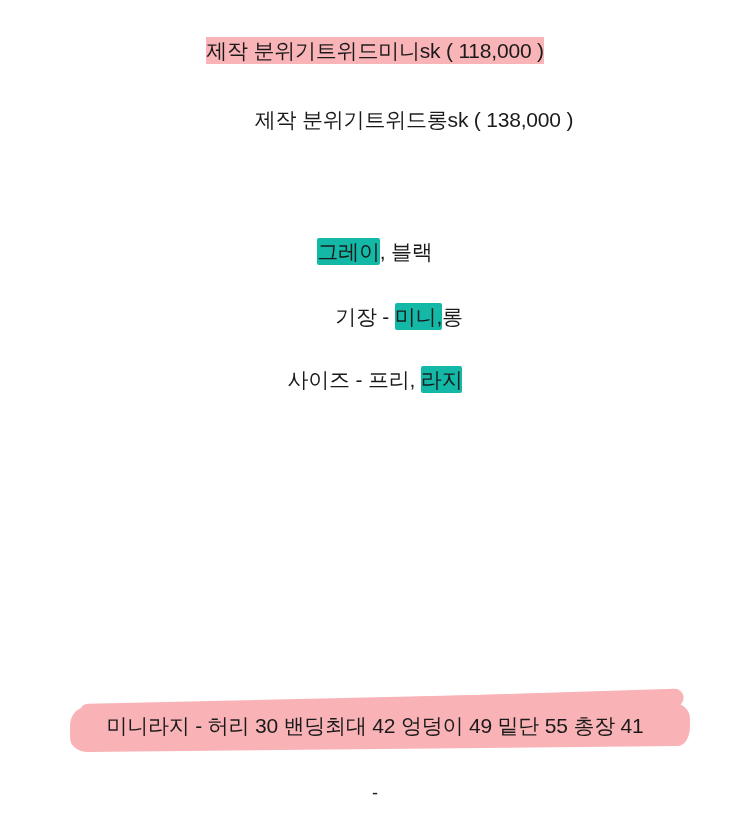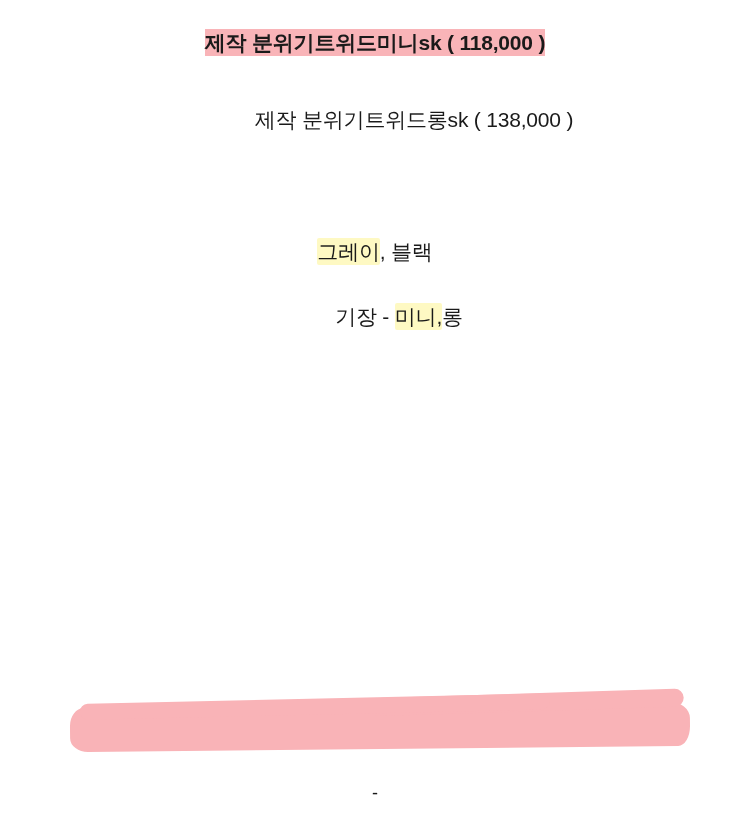--- a/index.html
+++ b/index.html
@@ -29,21 +29,21 @@
     line-height: 30px;
     letter-spacing: -0.2px;
     white-space: nowrap;
   }
   .line span.txt {
     display: inline;
     padding: 2px 0;
   }
   
   .hl {
-    background-color: #fef9c3;
+    background-color: #14b8a6;
     padding: 3px 6px 4px 6px;
     border-radius: 2px;
   }
   
   .brush {
     position: absolute;
     left: 70px;
     right: 60px;
     top: 705px;
     height: 44px;
@@ -90,38 +90,44 @@
     padding: 4px 8px 5px 8px;
   }
 </style>
 </head>
 <body>
 
 <div class="page">
 
   <div class="brush"></div>
 
-  <div class="line" style="top:28px;font-weight:bold;">
+  <div class="line" style="top:36px;">
     <span class="txt price-hl">제작 분위기트위드미니sk ( 118,000 )</span>
   </div>
 
   <div class="line" style="top:105px;padding-left:39px;">
     <span class="txt">제작 분위기트위드롱sk ( 138,000 )</span>
   </div>
 
   <div class="line" style="top:237px;">
     <span class="txt hl">그레이</span><span class="txt">, 블랙</span>
   </div>
 
   <div class="line" style="top:302px;margin-left:24px;">
     <span class="txt">기장 - </span><span class="txt hl">미니,</span><span class="txt">롱</span>
   </div>
 
+  <div class="line" style="top:365px;">
+    <span class="txt">사이즈 - 프리, </span><span class="txt hl">라지</span>
+  </div>
 
 
 
 
+  <div class="line ontop" style="top:711px;">
+    <span class="txt">미니라지 - 허리 30 밴딩최대 42 엉덩이 49 밑단 55 총장 41</span>
+  </div>
 
   <div class="dash" style="top:783px;">
     <span>-</span>
   </div>
 
 </div>
 
 </body></html>

